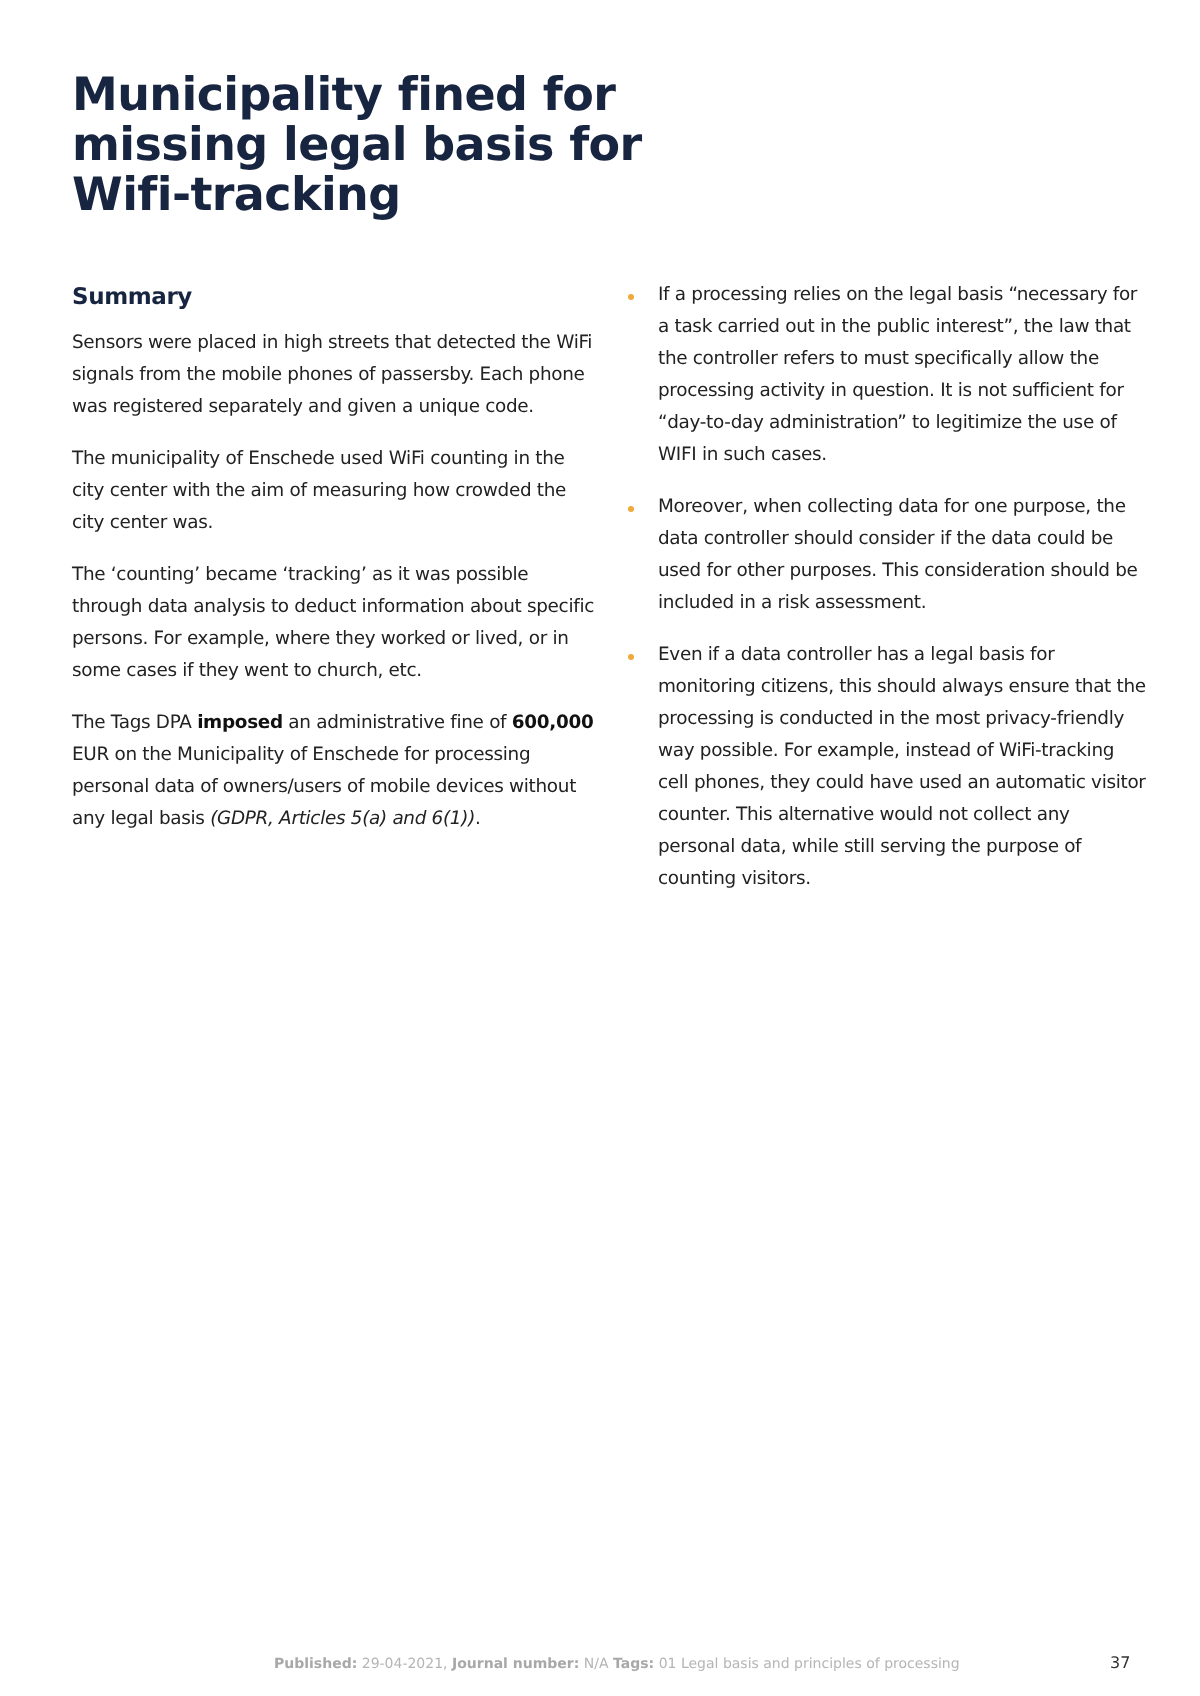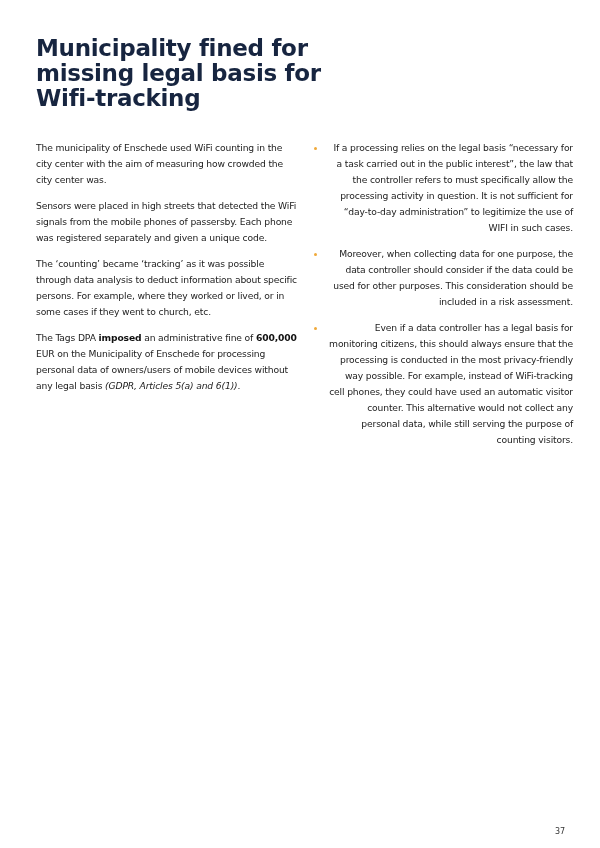--- a/index.html
+++ b/index.html
@@ -51,21 +51,20 @@
 
     .bullets { list-style: none; }
     .bullet-item {
       position: relative;
       padding-left: 18px;
       font-size: 9.2px;
       line-height: 16px;
       color: #222222;
       margin-bottom: 10px;
       letter-spacing: -0.15px;
-      text-align: right;
     }
     .bullet-dot {
       position: absolute;
       left: 3px;
       top: 7px;
       width: 3px;
       height: 3px;
       border-radius: 50%;
       background: #f0a93a;
     }
@@ -94,22 +93,23 @@
       font-size: 8px;
       color: #333333;
     }
   </style>
 </head>
 <body>
 
 <h1 class="page-title">Municipality fined for missing legal basis for Wifi-tracking</h1>
 
 <section class="col col-left">
+  <h2 class="section-heading">Summary</h2>
+  <p class="para">Sensors were placed in high streets that detected the WiFi signals from the mobile phones of passersby. Each phone was registered separately and given a unique code.</p>
   <p class="para">The municipality of Enschede used WiFi counting in the city center with the aim of measuring how crowded the city center was.</p>
-  <p class="para">Sensors were placed in high streets that detected the WiFi signals from the mobile phones of passersby. Each phone was registered separately and given a unique code.</p>
   <p class="para">The ‘counting’ became ‘tracking’ as it was possible through data analysis to deduct information about specific persons. For example, where they worked or lived, or in some cases if they went to church, etc.</p>
 
   <p class="para"><span>The Tags DPA </span><b>imposed</b><span> an administrative fine of </span><b>600,000</b><span> EUR on the Municipality of Enschede for processing personal data of owners/users of mobile devices without any legal basis </span><i>(GDPR, Articles 5(a) and 6(1))</i><span>.</span></p>
 </section>
 
 <section class="col col-right">
   <ul class="bullets">
     <li class="bullet-item">
       <span class="bullet-dot"></span>
       <span>If a processing relies on the legal basis “necessary for a task carried out in the public interest”, the law that the controller refers to must specifically allow the processing activity in question. It is not sufficient for “day-to-day administration” to legitimize the use of WIFI in such cases.</span>
@@ -119,14 +119,15 @@
       <span>Moreover, when collecting data for one purpose, the data controller should consider if the data could be used for other purposes. This consideration should be included in a risk assessment.</span>
     </li>
     <li class="bullet-item">
       <span class="bullet-dot"></span>
       <span>Even if a data controller has a legal basis for monitoring citizens, this should always ensure that the processing is conducted in the most privacy-friendly way possible. For example, instead of WiFi-tracking cell phones, they could have used an automatic visitor counter. This alternative would not collect any personal data, while still serving the purpose of counting visitors.</span>
     </li>
   </ul>
 </section>
 
 <footer class="footer">
+  <div class="footer-meta"><span class="k">Published:</span><span> 29-04-2021, </span><span class="k">Journal number:</span><span> N/A </span><span class="k">Tags:</span><span> 01 Legal basis and principles of processing</span></div>
   <div class="page-number">37</div>
 </footer>
 
 </body></html>

